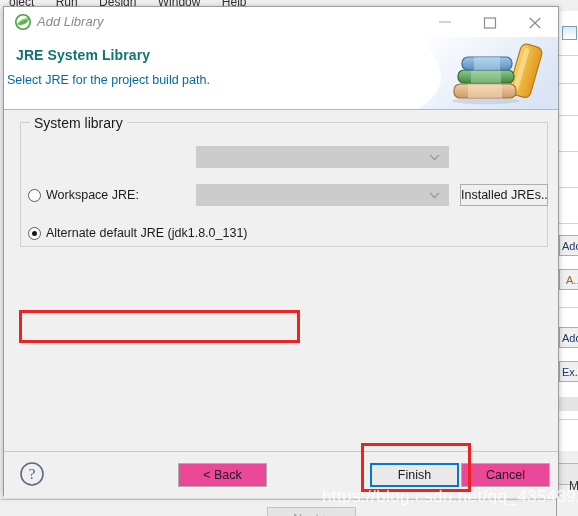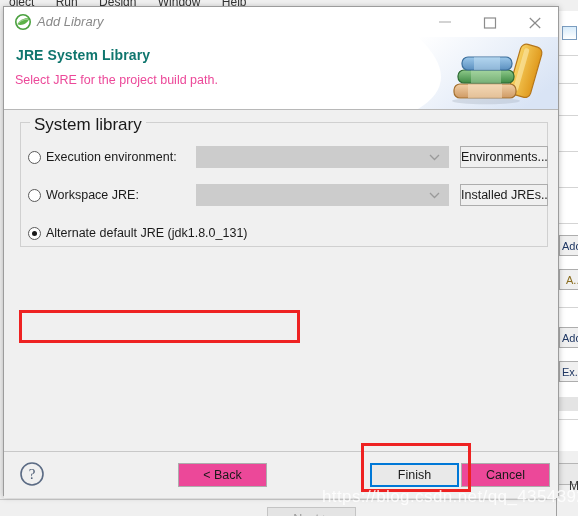--- a/index.html
+++ b/index.html
@@ -167,23 +167,23 @@
   #header-title {
     position: absolute;
     left: 12px; top: 10px;
     font-size: 14px;
     font-weight: bold;
     color: #0f766e;
     letter-spacing: .1px;
   }
   #header-desc {
     position: absolute;
-    left: 11px; top: 36px;
+    left: 3px; top: 36px;
     font-size: 12.5px;
-    color: #ec4899;
+    color: #0369a1;
   }
 
   
   #dlg-body {
     position: relative;
     height: 341px;
     background: #f0f0f0;
     border-bottom: 1px solid #c8c8c8;
   }
 
@@ -193,21 +193,21 @@
     left: 16px; top: 12px;
     width: 528px; height: 125px;
     border: 1px solid #d0d0d0;
     box-sizing: border-box;
   }
   #group-legend {
     position: absolute;
     left: 26px; top: 5px;
     background: #f0f0f0;
     padding: 0 4px;
-    font-size: 17px;
+    font-size: 14px;
     color: #1a1a1a;
   }
 
   .frow {
     position: absolute;
     left: 0;
     width: 100%;
     height: 26px;
   }
   #row-ee  { top: 34px; }
@@ -461,30 +461,25 @@
     <div id="header-title">JRE System Library</div>
     <div id="header-desc">Select JRE for the project build path.</div>
   </div>
 
   <div id="dlg-body">
 
     <div id="groupbox"></div>
     <div id="group-legend">System library</div>
 
     <div class="frow" id="row-ee">
-      <div class="radio-wrap">
-        <span class="radio"></span>
-        <span class="radio-label">Execution environment:</span>
-      </div>
       <div class="combo">
         <svg class="chev" width="11" height="7" viewBox="0 0 11 7">
           <polyline points="1,1 5.5,5.5 10,1" fill="none" stroke="#9a9a9a" stroke-width="1.3"></polyline>
         </svg>
       </div>
-      <div class="sidebtn">Environments...</div>
     </div>
 
     <div class="frow" id="row-alt">
       <div class="radio-wrap">
         <span class="radio"></span>
         <span class="radio-label">Workspace JRE:</span>
       </div>
       <div class="combo">
         <svg class="chev" width="11" height="7" viewBox="0 0 11 7">
           <polyline points="1,1 5.5,5.5 10,1" fill="none" stroke="#9a9a9a" stroke-width="1.3"></polyline>

